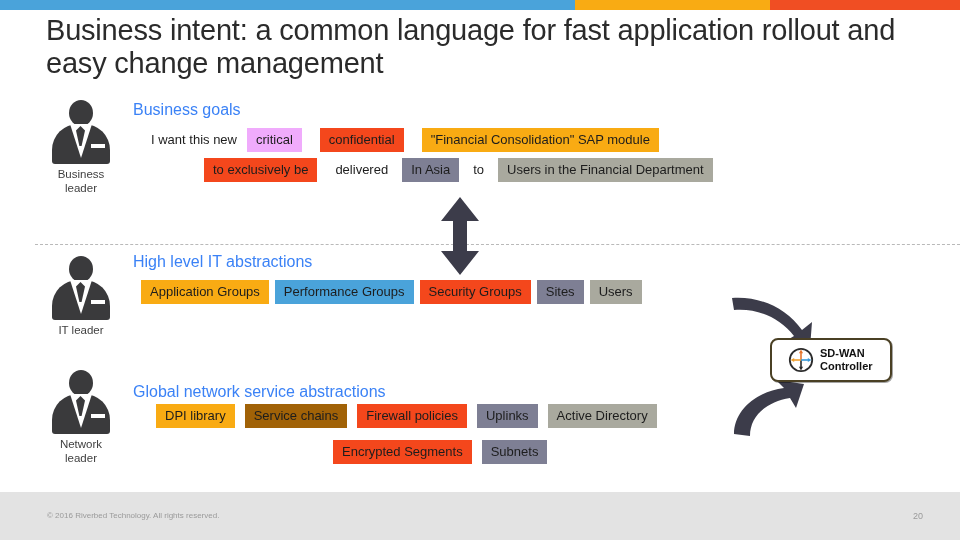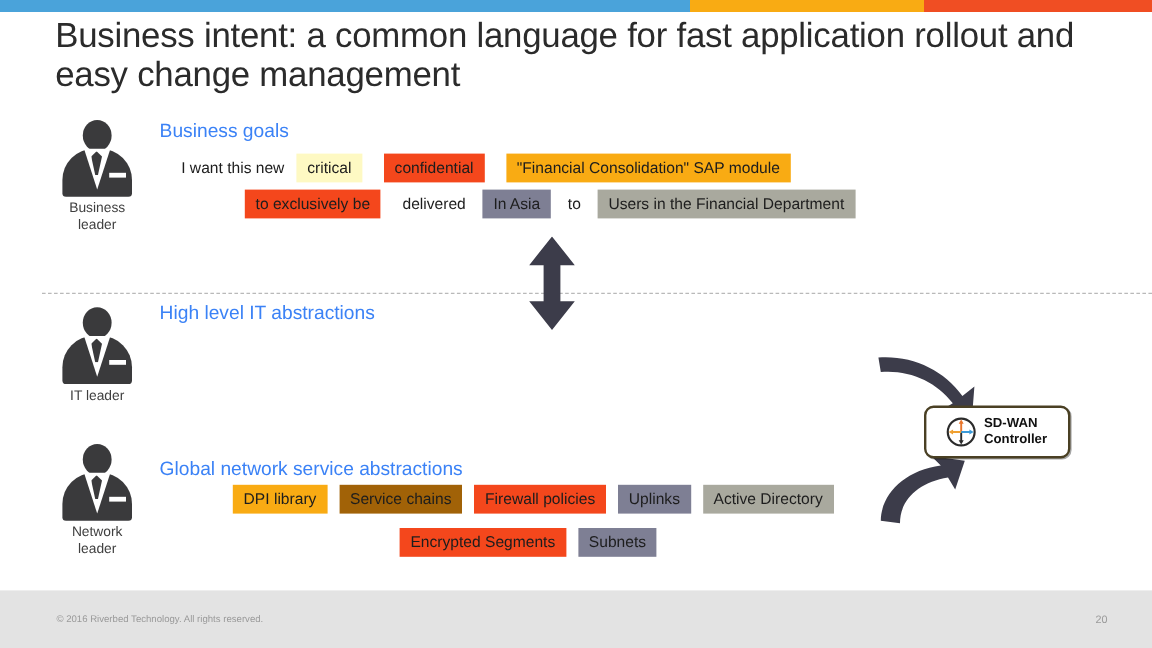--- a/index.html
+++ b/index.html
@@ -137,21 +137,21 @@
       <div>Business</div>
       <div>leader</div>
     </div>
   </div>
 
   <div class="caption" style="left:133px; top:101px;">Business goals</div>
 
   <div class="chiprow" style="left:147px; top:128px;">
     <span class="chip plain">I want this new</span>
     <span class="gap6"></span>
-    <span class="chip" style="background:#fef9c3;">critical</span>
+    <span class="chip" style="background:#f0abfc;">critical</span>
     <span class="gap18"></span>
     <span class="chip" style="background:#f4471c;">confidential</span>
     <span class="gap18"></span>
     <span class="chip" style="background:#f9ab13;">"Financial Consolidation" SAP module</span>
   </div>
 
   <div class="chiprow" style="left:204px; top:158px;">
     <span class="chip" style="background:#f4471c;">to exclusively be</span>
     <span class="gap14"></span>
     <span class="chip plain">delivered</span>
@@ -178,38 +178,49 @@
       <div class="tie"></div>
       <div class="pocket"></div>
     </div>
     <div class="plabel">
       <div>IT leader</div>
     </div>
   </div>
 
   <div class="caption" style="left:133px; top:253px;">High level IT abstractions</div>
 
+  <div class="chiprow" style="left:141px; top:280px;">
+    <span class="chip" style="background:#f9ab13;">Application Groups</span>
+    <span class="gap6"></span>
+    <span class="chip" style="background:#4aa3da;">Performance Groups</span>
+    <span class="gap6"></span>
+    <span class="chip" style="background:#f4471c;">Security Groups</span>
+    <span class="gap6"></span>
+    <span class="chip" style="background:#7e7f94;">Sites</span>
+    <span class="gap6"></span>
+    <span class="chip" style="background:#a9a99e;">Users</span>
+  </div>
 
   <div class="persona" style="left:38px; top:370px;">
     <div class="figure">
       <div class="head"></div>
       <div class="body"></div>
       <div class="shirt"></div>
       <div class="tie"></div>
       <div class="pocket"></div>
     </div>
     <div class="plabel">
       <div>Network</div>
       <div>leader</div>
     </div>
   </div>
 
   <div class="caption" style="left:133px; top:383px;">Global network service abstractions</div>
 
-  <div class="chiprow" style="left:156px; top:404px;margin-left:38px;">
+  <div class="chiprow" style="left:156px; top:404px;">
     <span class="chip" style="background:#f9ab13;">DPI library</span>
     <span class="gap10"></span>
     <span class="chip" style="background:#a16207;">Service chains</span>
     <span class="gap10"></span>
     <span class="chip" style="background:#f4471c;">Firewall policies</span>
     <span class="gap10"></span>
     <span class="chip" style="background:#7e7f94;">Uplinks</span>
     <span class="gap10"></span>
     <span class="chip" style="background:#a9a99e;">Active Directory</span>
   </div>

